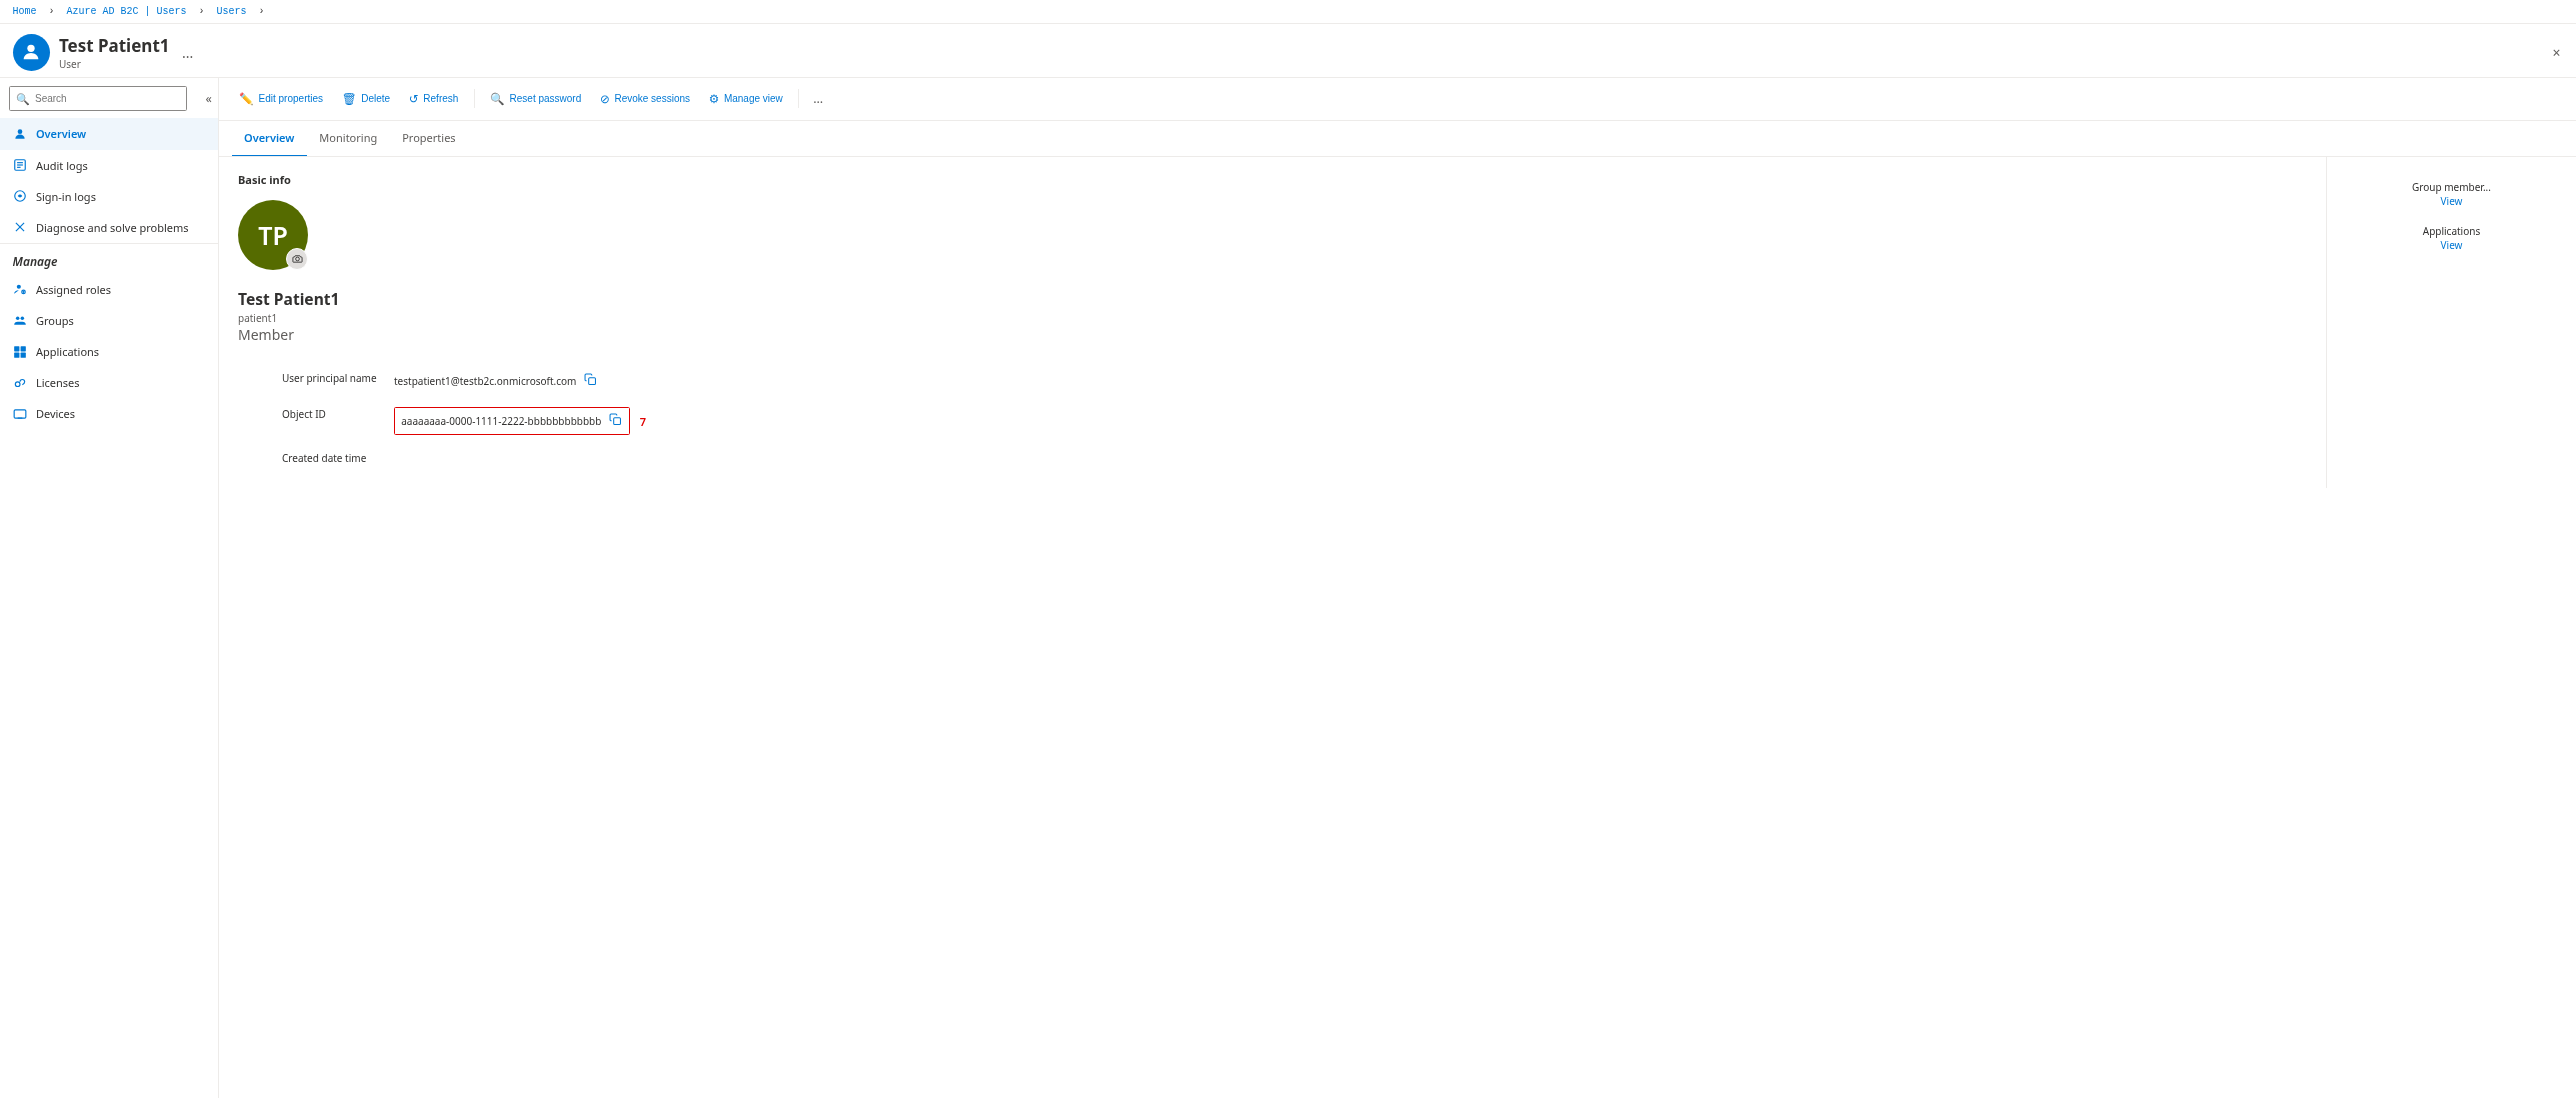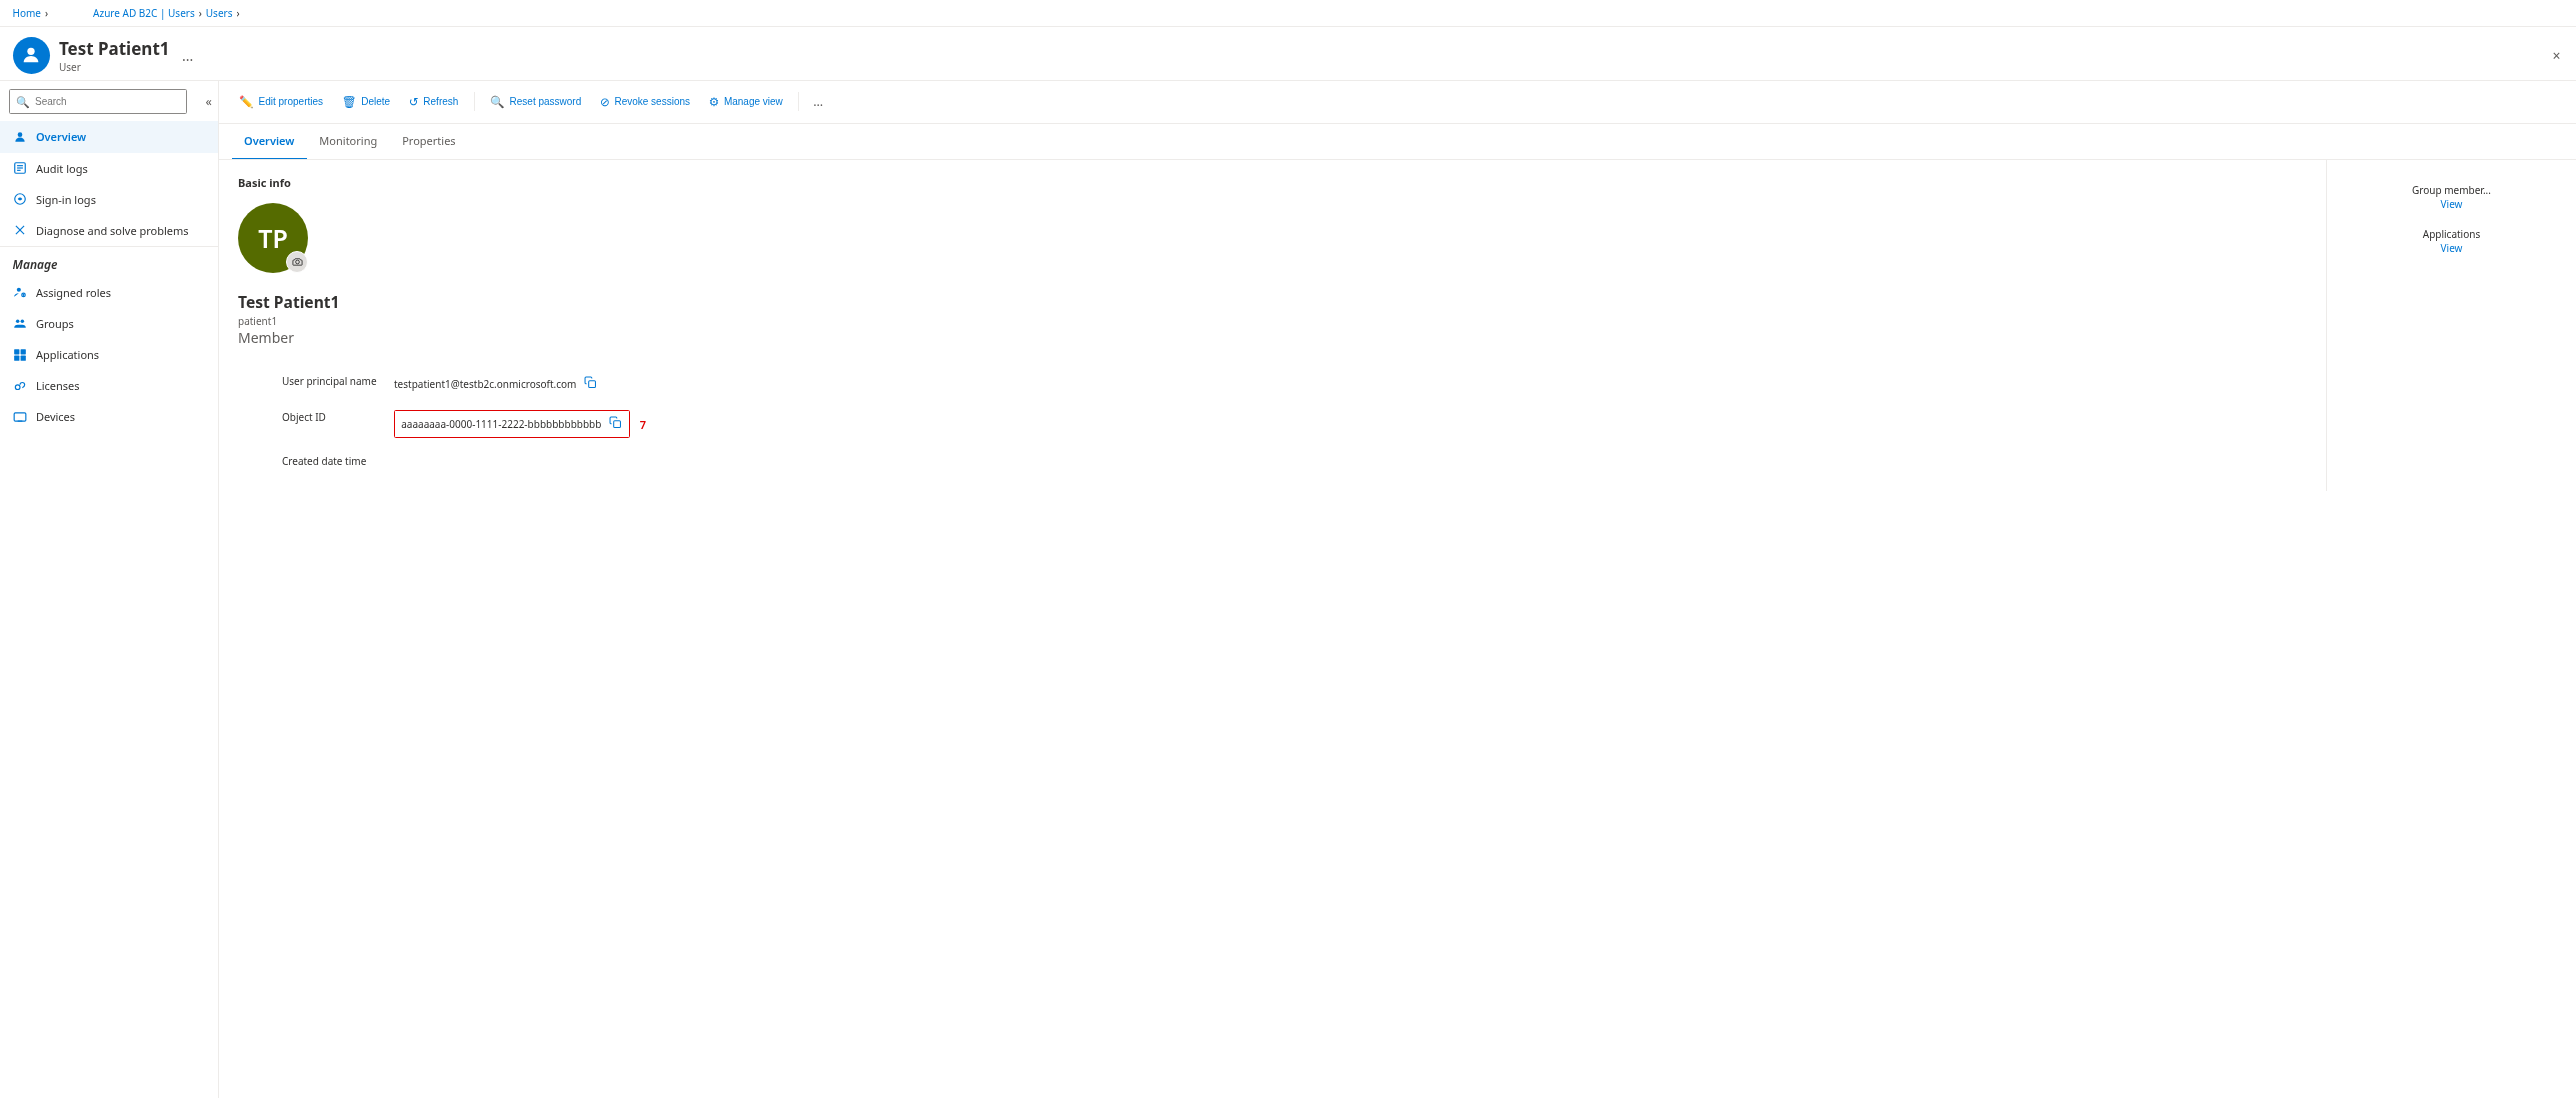--- a/index.html
+++ b/index.html
@@ -1,20 +1,20 @@
 <!DOCTYPE html>
 <html style="font-size:12.5px"><head>
   <meta charset="utf-8">
   <style>
     * { box-sizing: border-box; margin: 0; padding: 0; }
     body { font-family: 'Segoe UI', system-ui, sans-serif; font-size: 11px; color: #323130; background: #fff; }
 
     
     .app-container { display: flex; flex-direction: column; height: 100vh; }
-    .breadcrumb-bar { padding: 6.2px 12.5px; font-size: 10px; color: #0078d4; display: flex; align-items: flex-start; gap: 4px; border-bottom: 0.8px solid #edebe9; }
+    .breadcrumb-bar { padding: 6.2px 12.5px; font-size: 10px; color: #0078d4; display: flex; align-items: flex-start; gap: 12px; border-bottom: 0.8px solid #edebe9; font-family: Liberation Mono, monospace; }
     .breadcrumb-bar span { color: #323130; }
     .breadcrumb-separator { color: #605e5c; }
     .main-area { display: flex; flex: 1; overflow: hidden; }
 
     
     .page-header { display: flex; align-items: center; padding: 9.4px 12.5px 6.2px 12.5px; gap: 9.4px; border-bottom: 0.8px solid #edebe9; }
     .avatar-circle { width: 37px; height: 37px; border-radius: 50%; background: #0078d4; display: flex; align-items: center; justify-content: center; color: white; font-size: 15.6px; flex-shrink: 0; }
     .page-header-text h1 { font-size: 17px; font-weight: 700; color: #323130; }
     .page-header-text .subtitle { font-size: 10px; color: #605e5c; }
     .header-ellipsis { color: #605e5c; font-size: 14px; cursor: pointer; margin-left: 3.1px; }
@@ -69,21 +69,21 @@
     .right-info-link { color: #0078d4; cursor: pointer; font-size: 10px; }
   </style>
 </head>
 <body>
 
 <div class="app-container">
 
   <div class="breadcrumb-bar">
     <a style="color:#0078d4;text-decoration:none;">Home</a>
     <span class="breadcrumb-separator">›</span>
-    <a style="color:#0078d4;text-decoration:none;margin-left:41px;">Azure AD B2C | Users</a>
+    <a style="color:#0078d4;text-decoration:none;">Azure AD B2C | Users</a>
     <span class="breadcrumb-separator">›</span>
     <a style="color:#0078d4;text-decoration:none;">Users</a>
     <span class="breadcrumb-separator">›</span>
   </div>
 
   <div class="page-header">
     <div class="avatar-circle">
       <svg width="22" height="22" viewBox="0 0 24 24" fill="white">
           <circle cx="12" cy="8" r="4"></circle>
           <path d="M4 20c0-4 3.6-7 8-7s8 3 8 7"></path>

